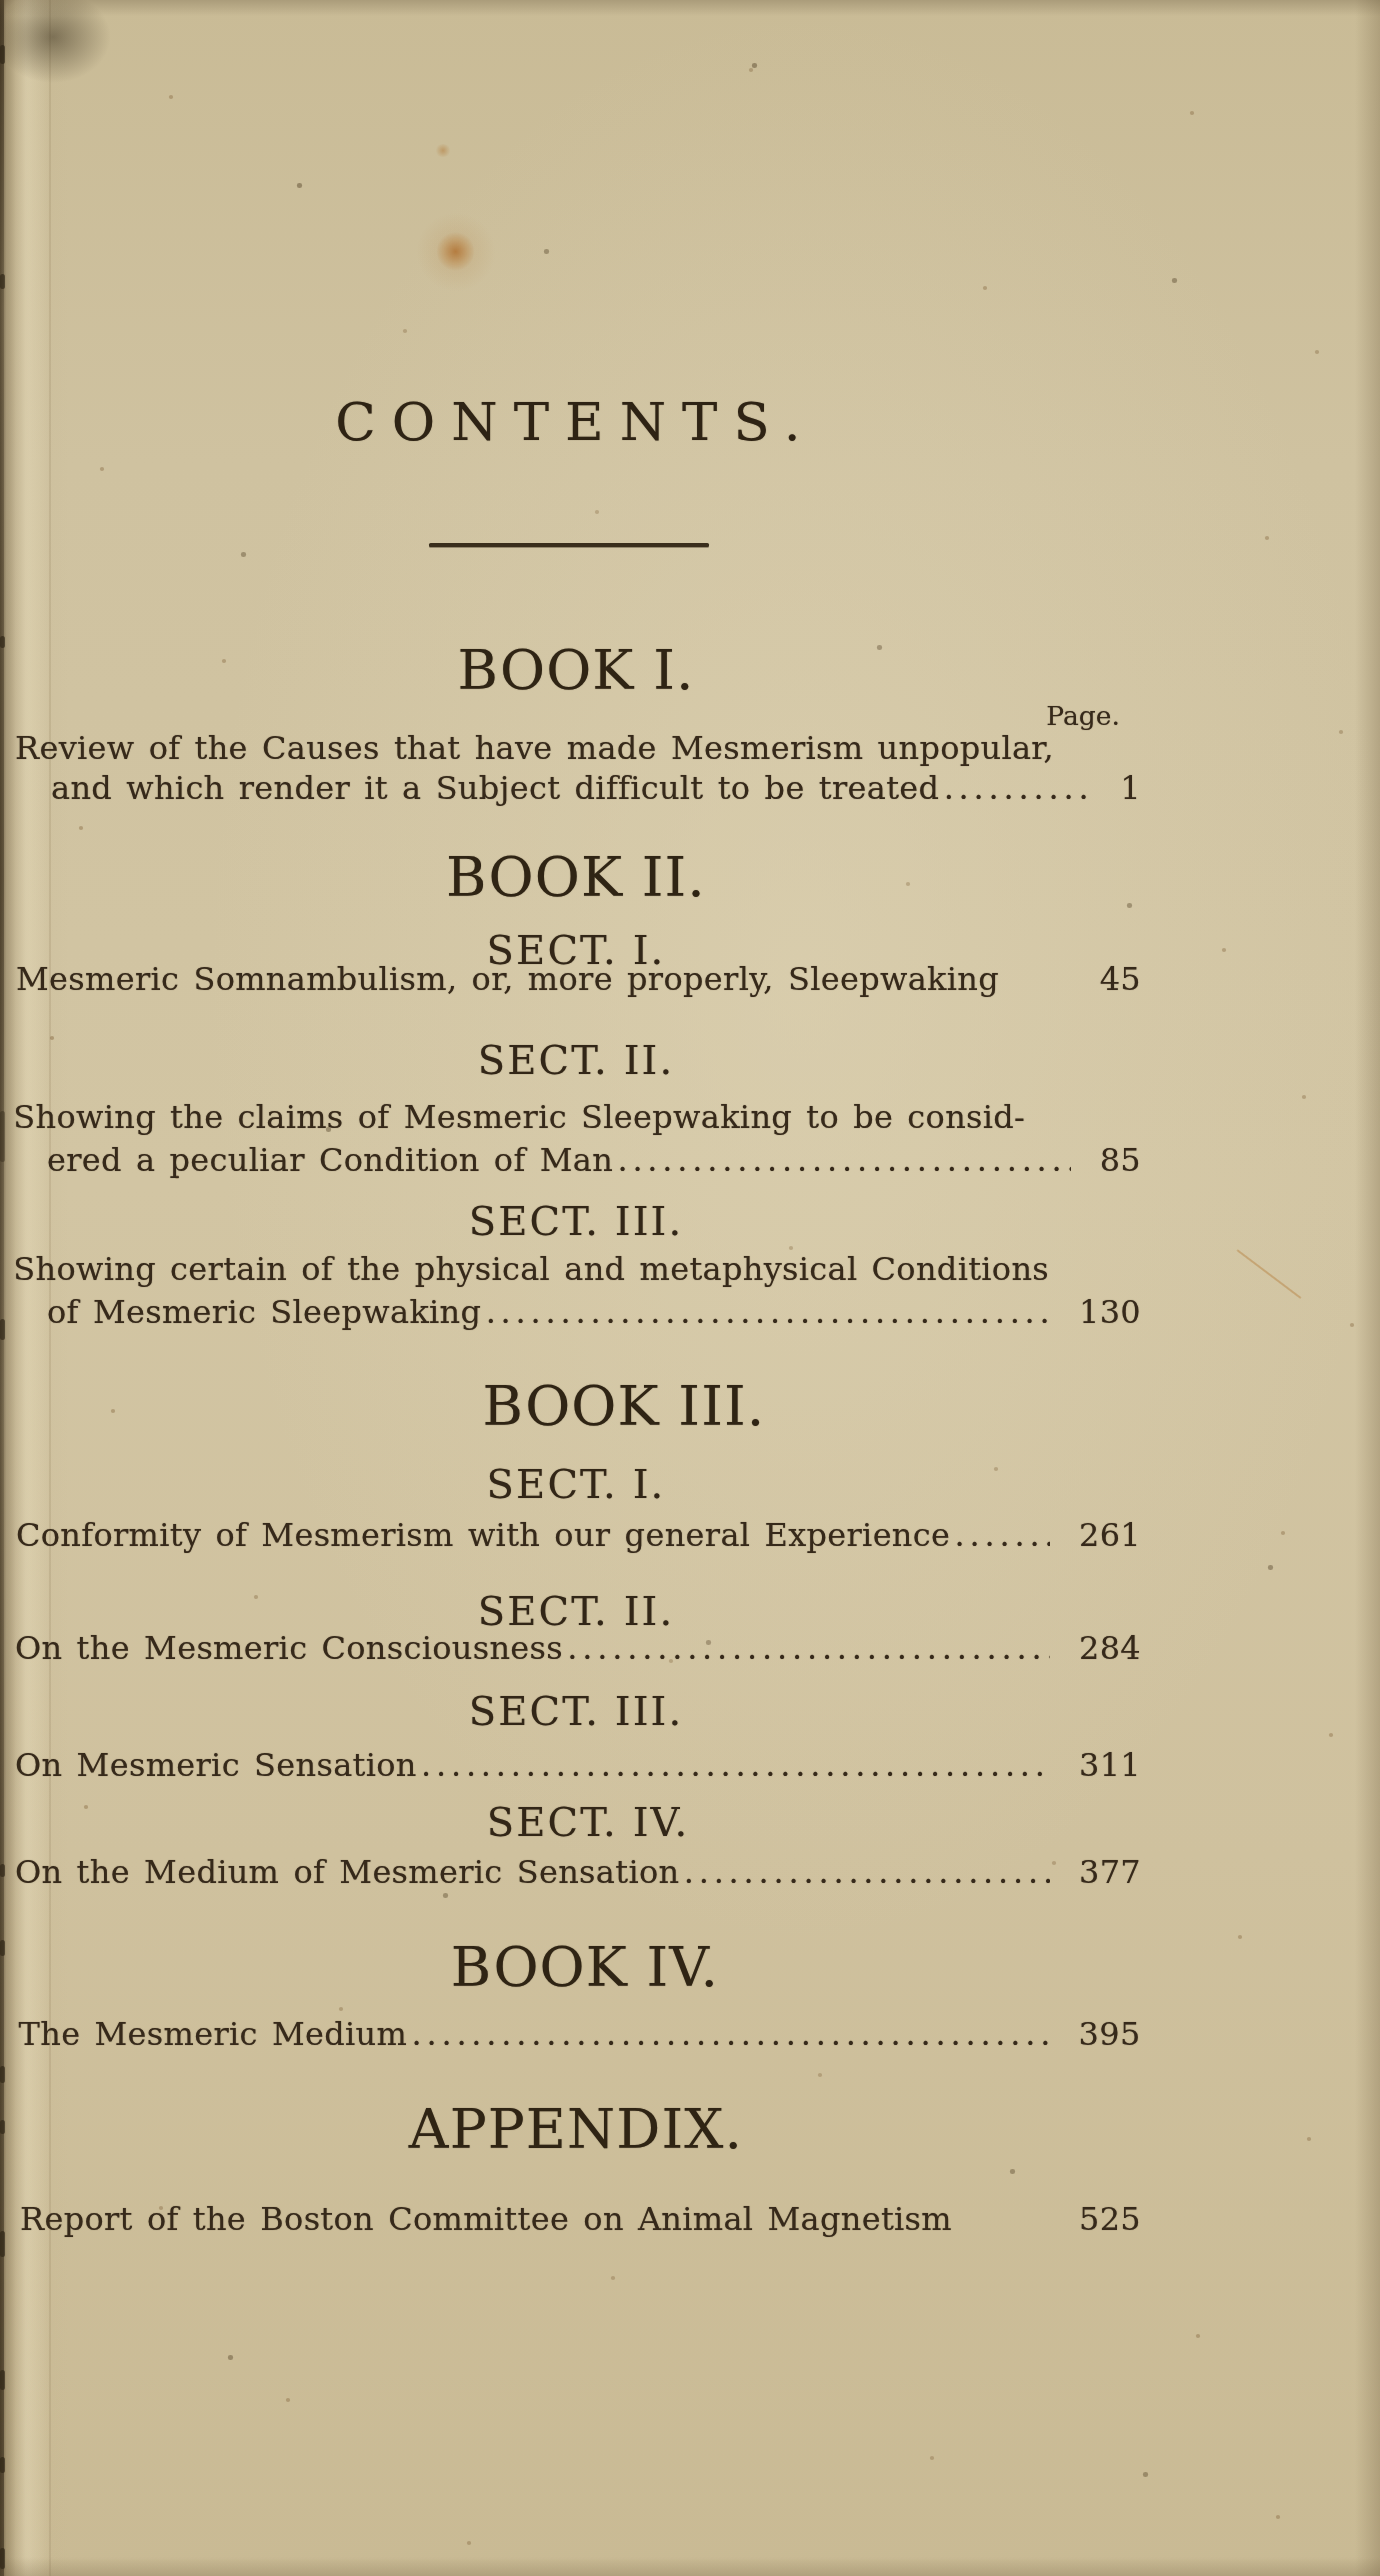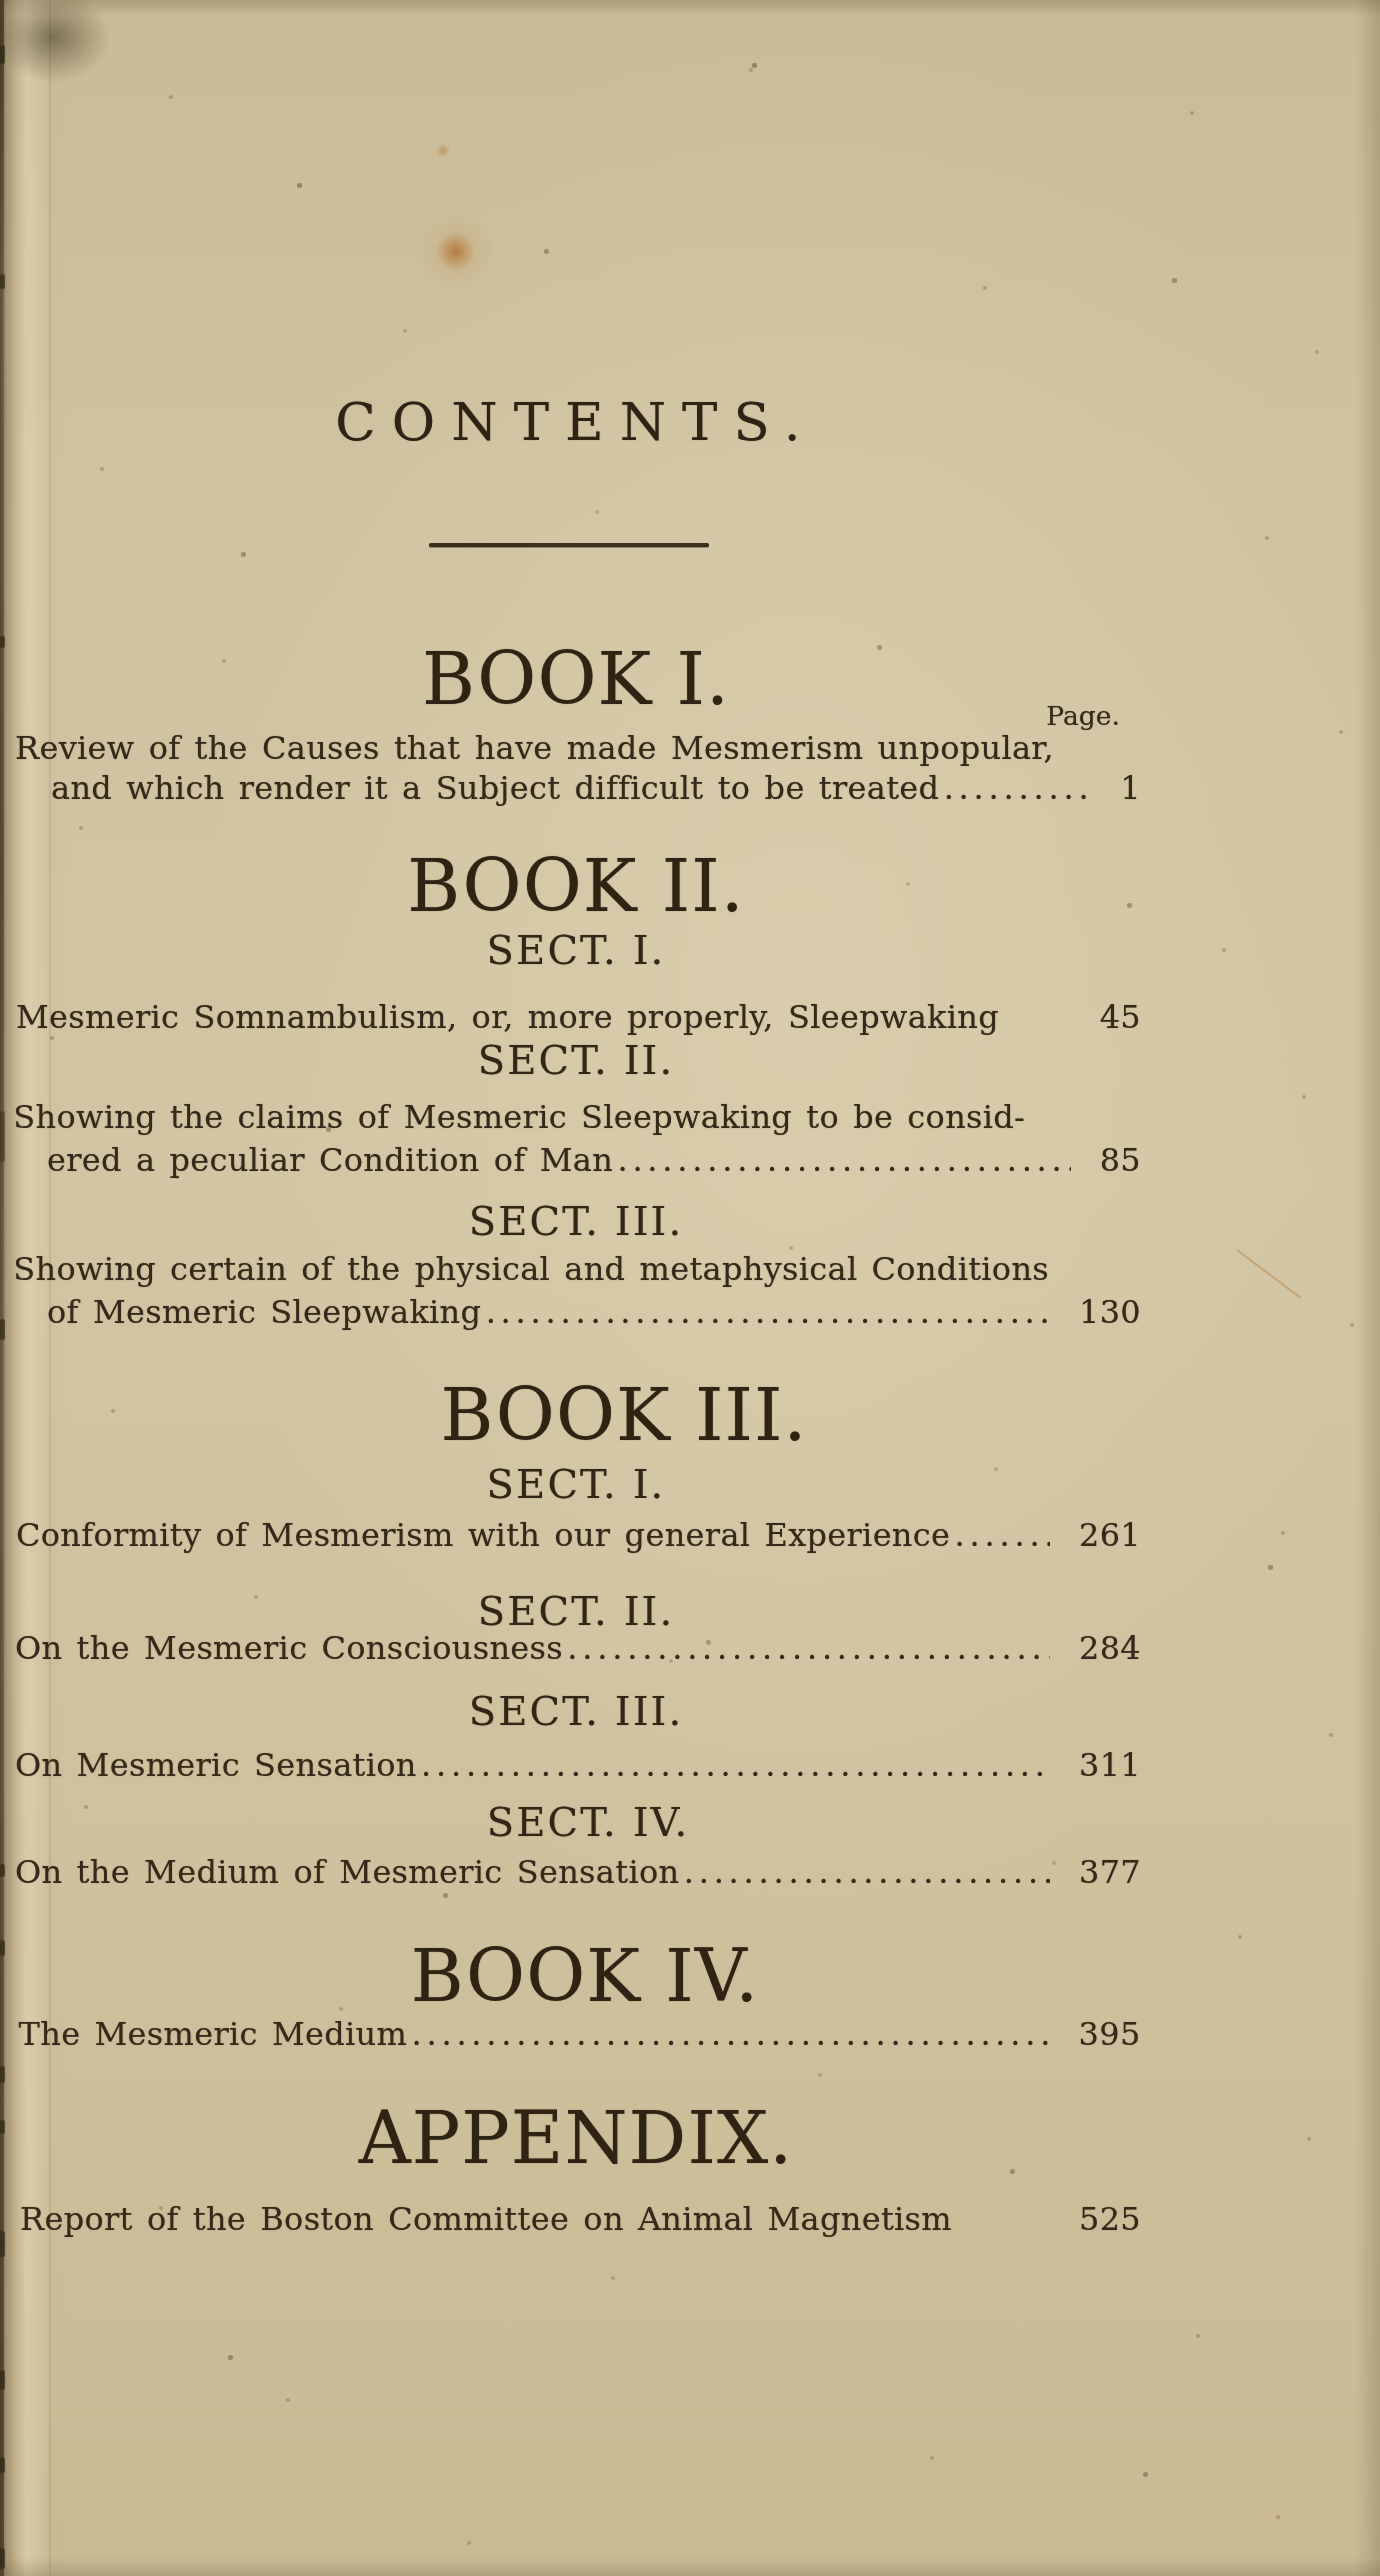--- a/index.html
+++ b/index.html
@@ -71,21 +71,21 @@
     327px 1128px 0 1.1px rgba(82,64,38,.42),1269px 1566px 0 1.1px rgba(82,64,38,.42),
     707px 1641px 0 1.1px rgba(82,64,38,.36),444px 1894px 0 1.1px rgba(82,64,38,.4),
     1011px 2170px 0 1.1px rgba(82,64,38,.4),229px 2356px 0 1.1px rgba(82,64,38,.42),
     1144px 2473px 0 1.1px rgba(82,64,38,.4),753px 64px 0 1.1px rgba(82,64,38,.45);}
   
   .abs{position:absolute;line-height:1;}
   .centered{left:0;width:1152px;text-align:center;}
   .title{font-size:53px;letter-spacing:16px;color:#2e2314;}
   .rule{position:absolute;left:429px;top:543px;width:280px;height:3.7px;background:#3a2e1c;
     border-radius:1.6px;box-shadow:0 1.1px 0.5px rgba(58,46,28,.4);}
-  .book{font-size:72px;letter-spacing:1.1px;color:#2f2414;}
+  .book{font-size:55px;letter-spacing:1.1px;color:#2f2414;}
   .sect{font-size:40px;letter-spacing:2.1px;color:#322617;}
   .pagelabel{font-size:26.6px;text-align:right;}
   .bline{font-size:32px;word-spacing:3.7px;letter-spacing:0.3px;display:flex;align-items:baseline;}
   .bline .t{white-space:nowrap;}
   .leader{flex:1 1 auto;overflow:hidden;white-space:nowrap;letter-spacing:4.8px;
     margin:0 29px 0 4.3px;font-size:32px;}
   .spacer{flex:1 1 auto;}
   .n{font-size:32px;text-align:right;white-space:nowrap;}
 </style>
 </head>
@@ -132,21 +132,21 @@
   </div>
   <div class="abs bline ink" style="top:772px;left:51px;width:1090px;">
     <span class="t">and which render it a Subject difficult to be treated</span>
     <span class="leader">........................................................................................</span>
     <span class="n">1</span>
   </div>
 
   <div class="abs centered book ink" style="top:850px;">BOOK II.</div>
 
   <div class="abs centered sect ink" style="top:930px;">SECT. I.</div>
-  <div class="abs bline ink" style="top:1001px;left:16px;width:1125px;">
+  <div class="abs bline ink" style="top:963px;left:16px;width:1125px;">
     <span class="t">Mesmeric Somnambulism, or, more properly, Sleepwaking</span>
     <span class="spacer"></span>
     <span class="n">45</span>
   </div>
 
   <div class="abs centered sect ink" style="top:1040px;">SECT. II.</div>
   <div class="abs bline ink" style="top:1101px;left:13.3px;width:1128px;">
     <span class="t">Showing the claims of Mesmeric Sleepwaking to be consid-</span>
   </div>
   <div class="abs bline ink" style="top:1144px;left:47px;width:1094px;">

